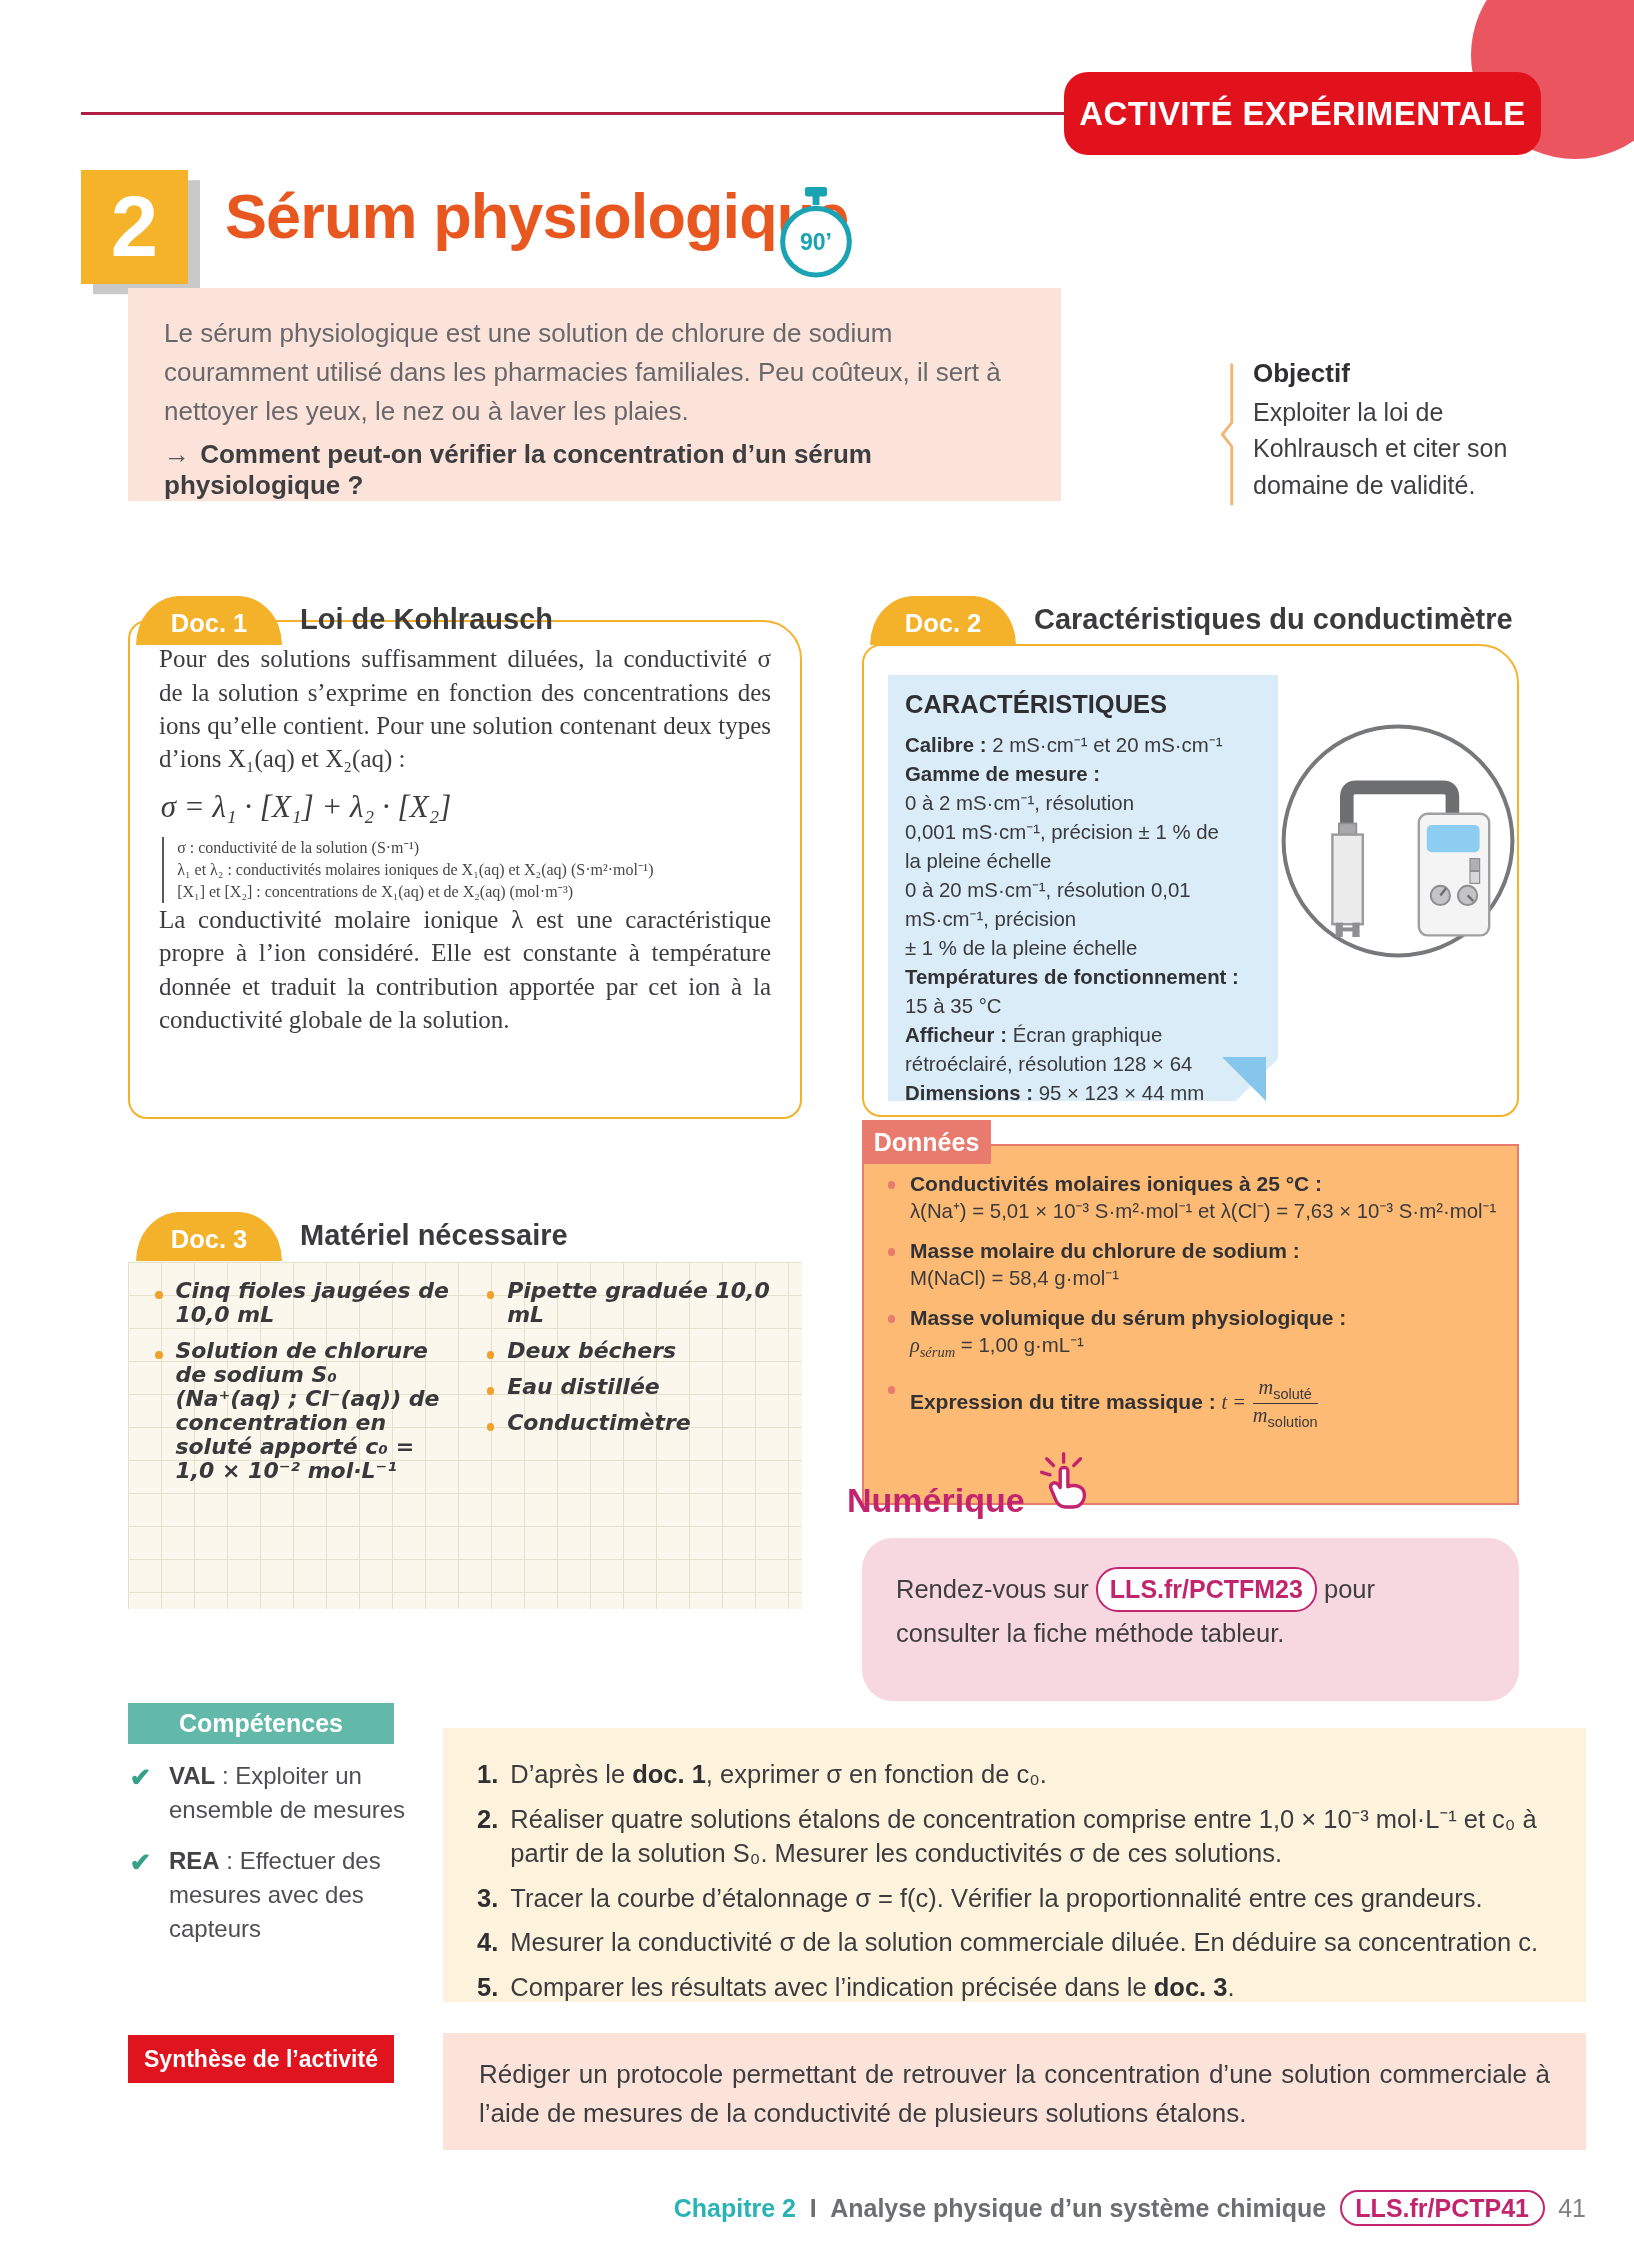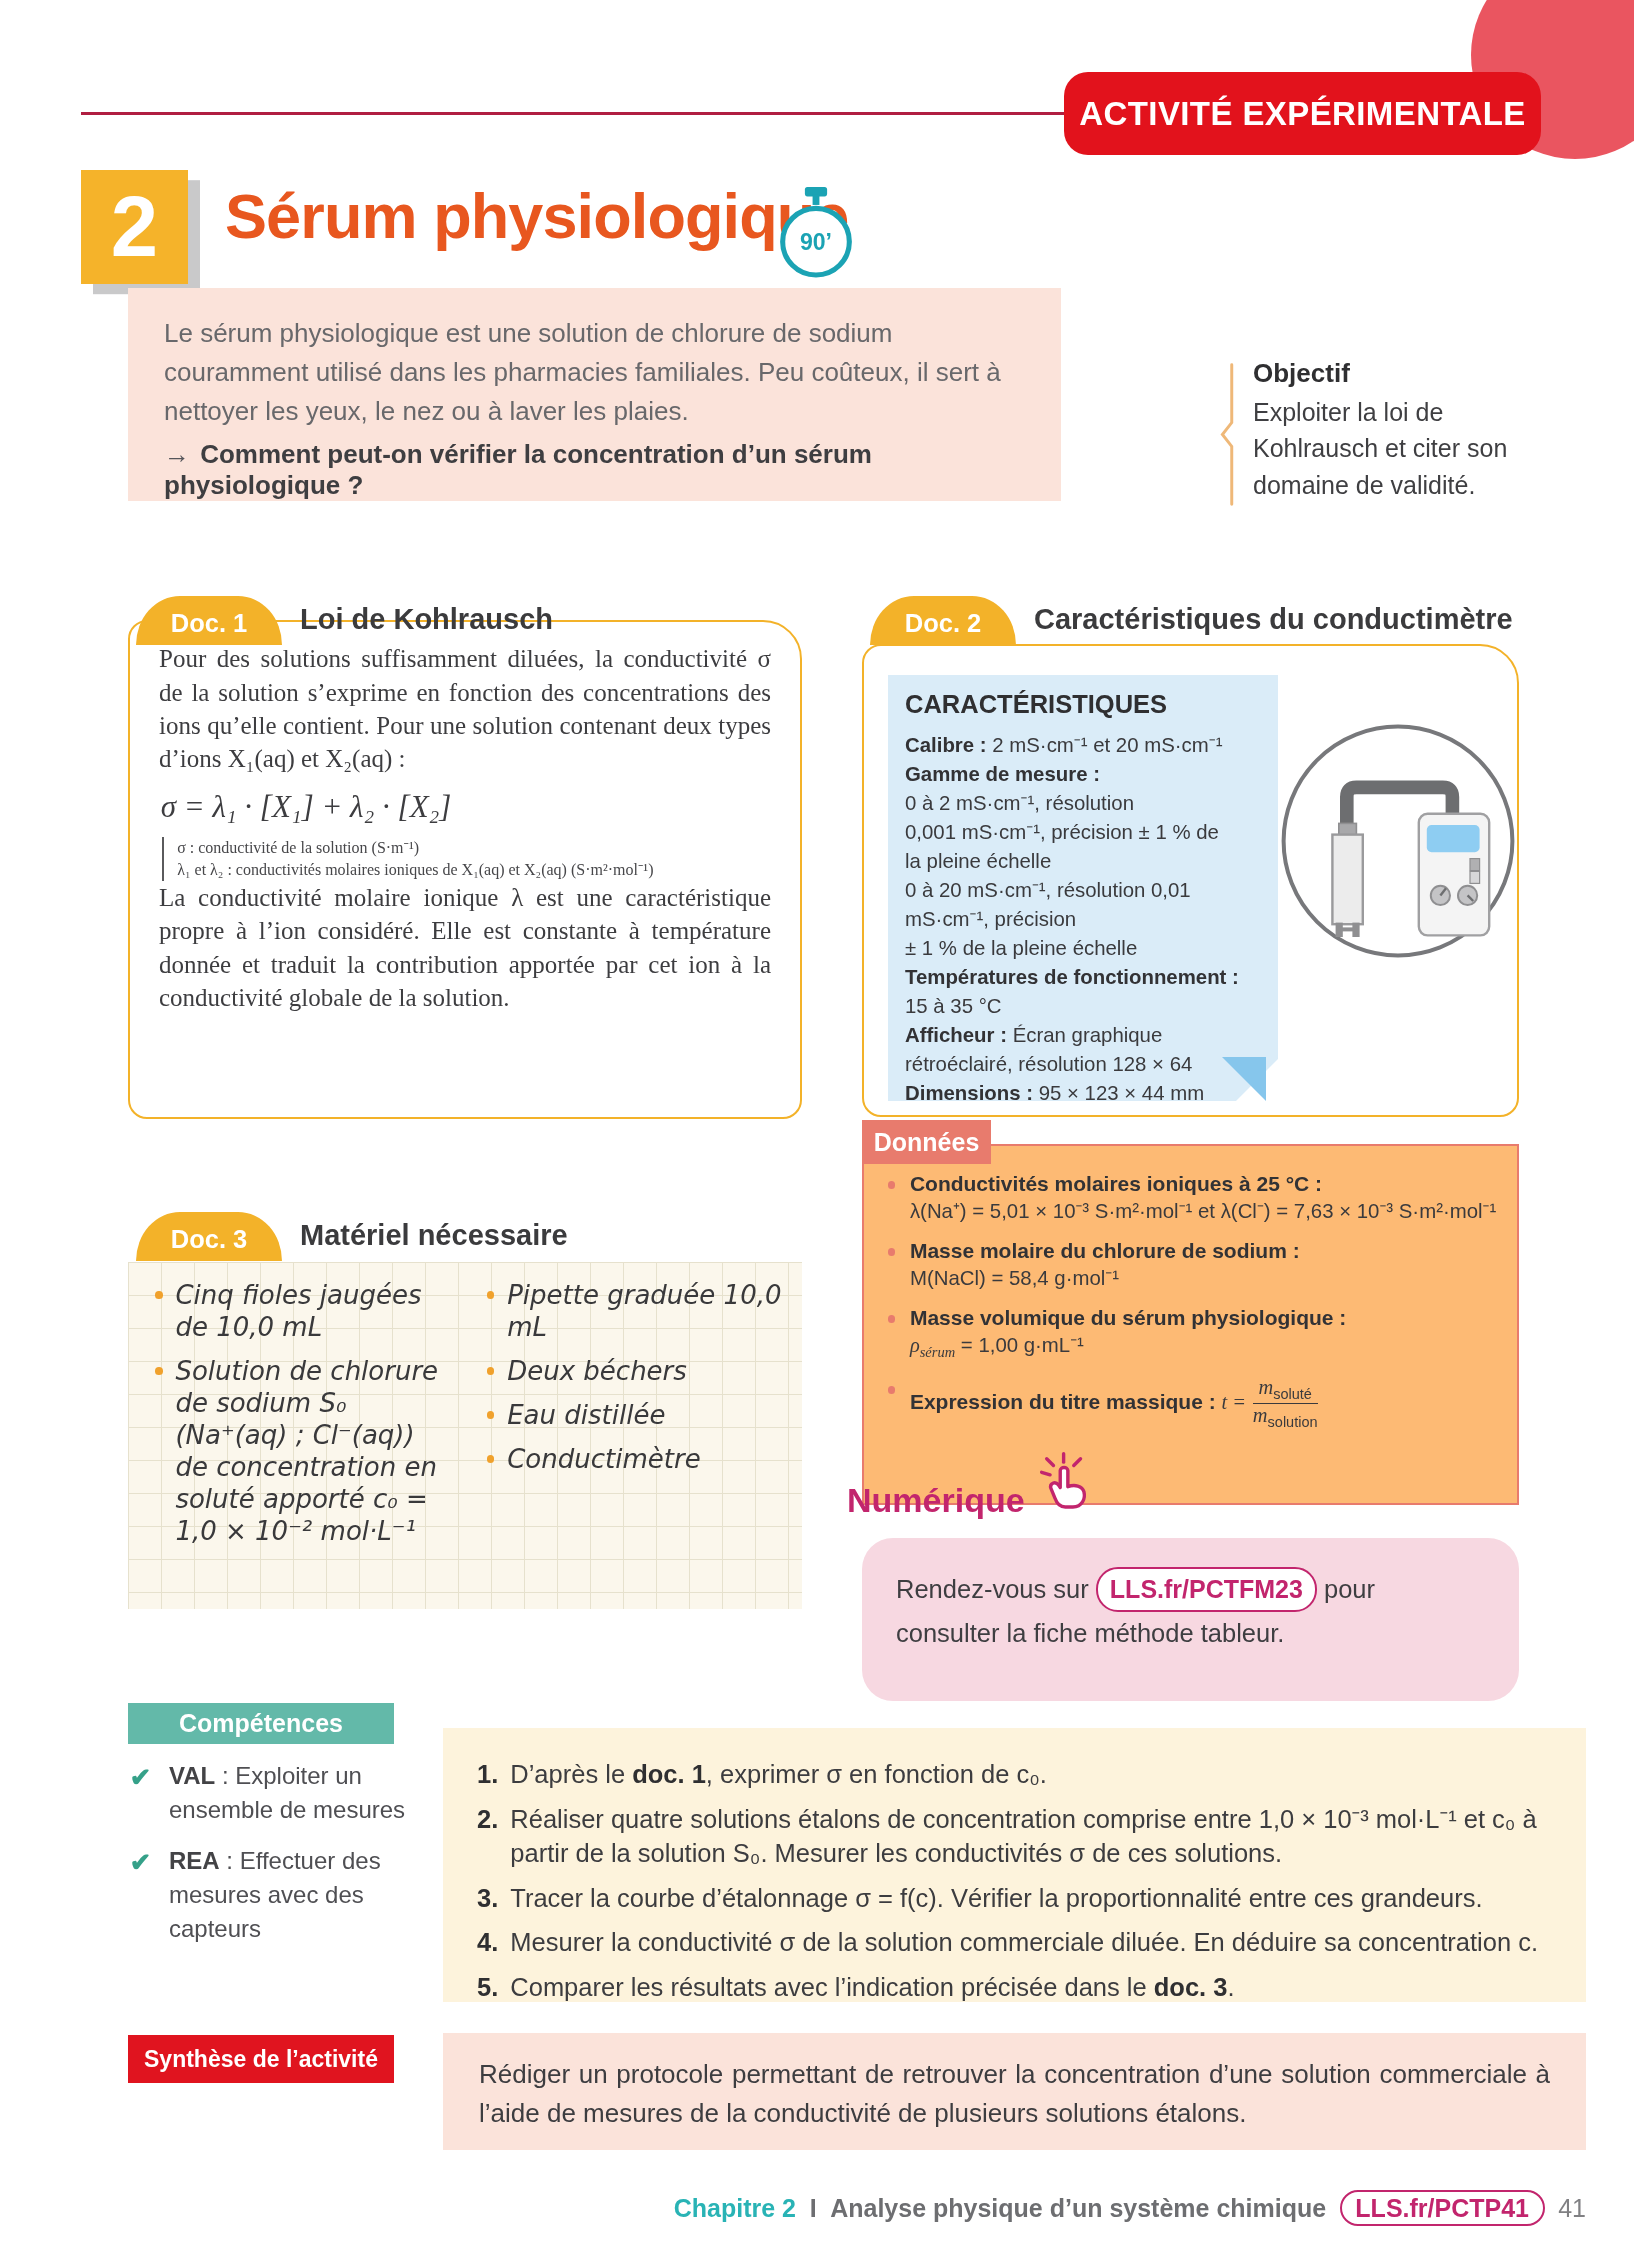--- a/index.html
+++ b/index.html
@@ -65,21 +65,21 @@
   .frac .fnum{border-bottom:1.7px solid #3a3a3d;padding:0 5.1px;}
   .frac sub,.rho sub{font-size:14.5px;}
   
   .doc3-panel{position:absolute;left:128px;top:1262px;width:674px;height:347px;box-sizing:border-box;
        background-color:#fbf7ec;
        background-image:linear-gradient(#e6e1cd 0.9px, transparent 0.9px),linear-gradient(90deg,#e6e1cd 0.9px, transparent 0.9px);
        background-size:33px 33px;padding:17px 20.4px 0 27px;}
   .mat-cols{display:flex;gap:37px;}
   .mat-col{width:295px;}
   .mat-item{position:relative;padding-left:20.4px;margin-bottom:12px;
-       font-family:"DejaVu Sans", sans-serif;font-style:italic;font-size:26px;line-height:32px;color:#39393b;}
+       font-family:"DejaVu Sans", sans-serif;font-style:italic;font-size:22px;line-height:24px;color:#39393b;font-weight:bold;}
   .mat-item::before{content:"";position:absolute;left:0;top:12px;width:7.7px;height:7.7px;border-radius:50%;background:#f0a12c;}
   
   .num-title{position:absolute;left:847px;top:1481px;font-size:34px;font-weight:bold;color:#c2256d;}
   .hand{position:absolute;left:1037px;top:1452px;}
   .num-box{position:absolute;left:862px;top:1538px;width:657px;height:163px;background:#f7d8e1;border-radius:31px;
            padding:29px 34px 0 34px;box-sizing:border-box;font-size:25.5px;line-height:1.65;color:#3e3e41;}
   .pill{display:inline-block;border:2.6px solid #c2256d;border-radius:22px;padding:0 12px;color:#c2256d;
         font-weight:bold;background:#fff;font-size:25px;}
   
   .comp-header{position:absolute;left:128px;top:1703px;width:266px;height:41px;background:#63b9a9;
@@ -149,20 +149,21 @@
   </div>
 
   <div class="tab" style="left:136px;top:596px;">Doc. 1</div>
   <div class="doc-title" style="left:300px;top:603px;">Loi de Kohlrausch</div>
   <div class="docbox doc1-box">
     <p class="d1-para" style="margin:0;">Pour des solutions suffisamment diluées, la conductivité σ de la solution s’exprime en fonction des concentrations des ions qu’elle contient. Pour une solution contenant deux types d’ions X₁(aq) et X₂(aq) :</p>
     <div class="d1-formula">σ = λ₁ · [X₁] + λ₂ · [X₂]</div>
     <div class="d1-defs" id="doc1-defs">
         <div>σ : conductivité de la solution (S·m⁻¹)</div>
         <div>λ₁ et λ₂ : conductivités molaires ioniques de X₁(aq) et X₂(aq) (S·m²·mol⁻¹)</div>
+        <div>[X₁] et [X₂] : concentrations de X₁(aq) et de X₂(aq) (mol·m⁻³)</div>
       </div>
     <p class="d1-para d1-outro" style="margin:0;">La conductivité molaire ionique λ est une caractéristique propre à l’ion considéré. Elle est constante à température donnée et traduit la contribution apportée par cet ion à la conductivité globale de la solution.</p>
   </div>
 
   <div class="tab" style="left:870px;top:596px;">Doc. 2</div>
   <div class="doc-title" style="left:1034px;top:603px;">Caractéristiques du conductimètre</div>
   <div class="docbox doc2-box">
     <div class="panel">
       <div class="panel-title">CARACTÉRISTIQUES</div>
       <div id="doc2-specs">

